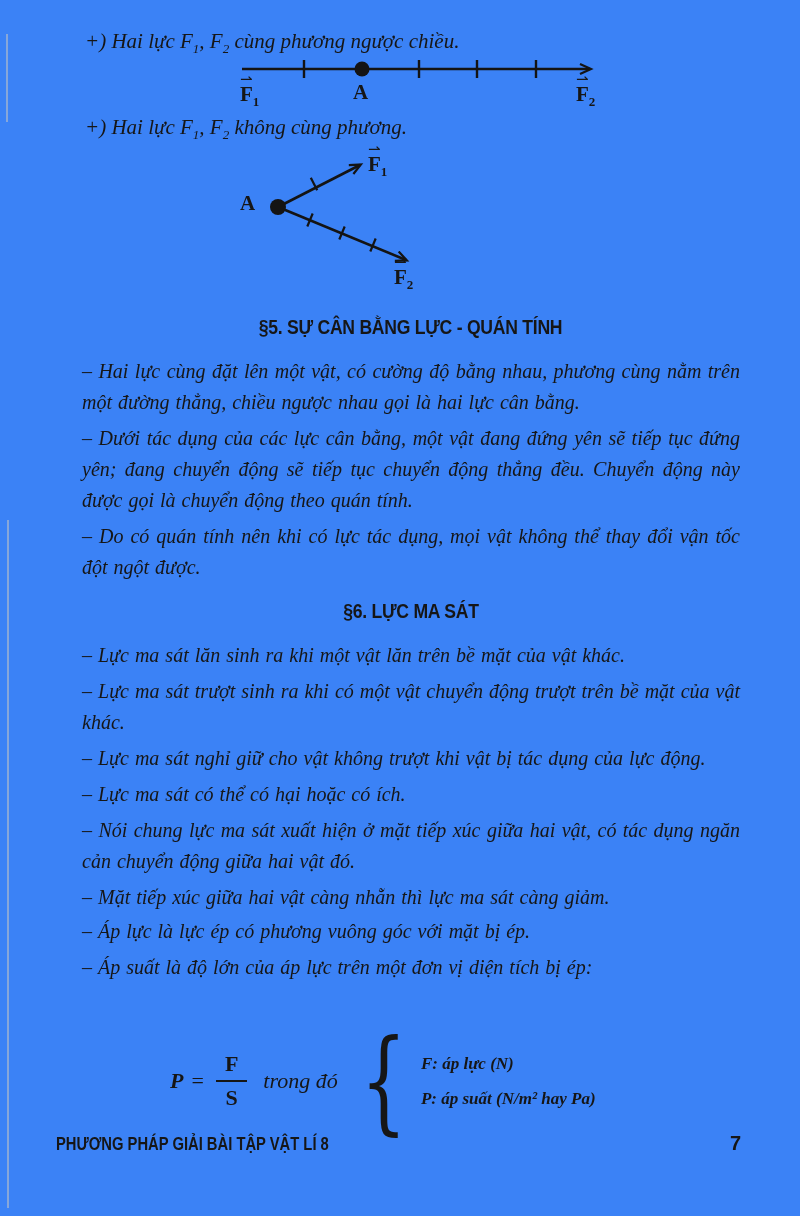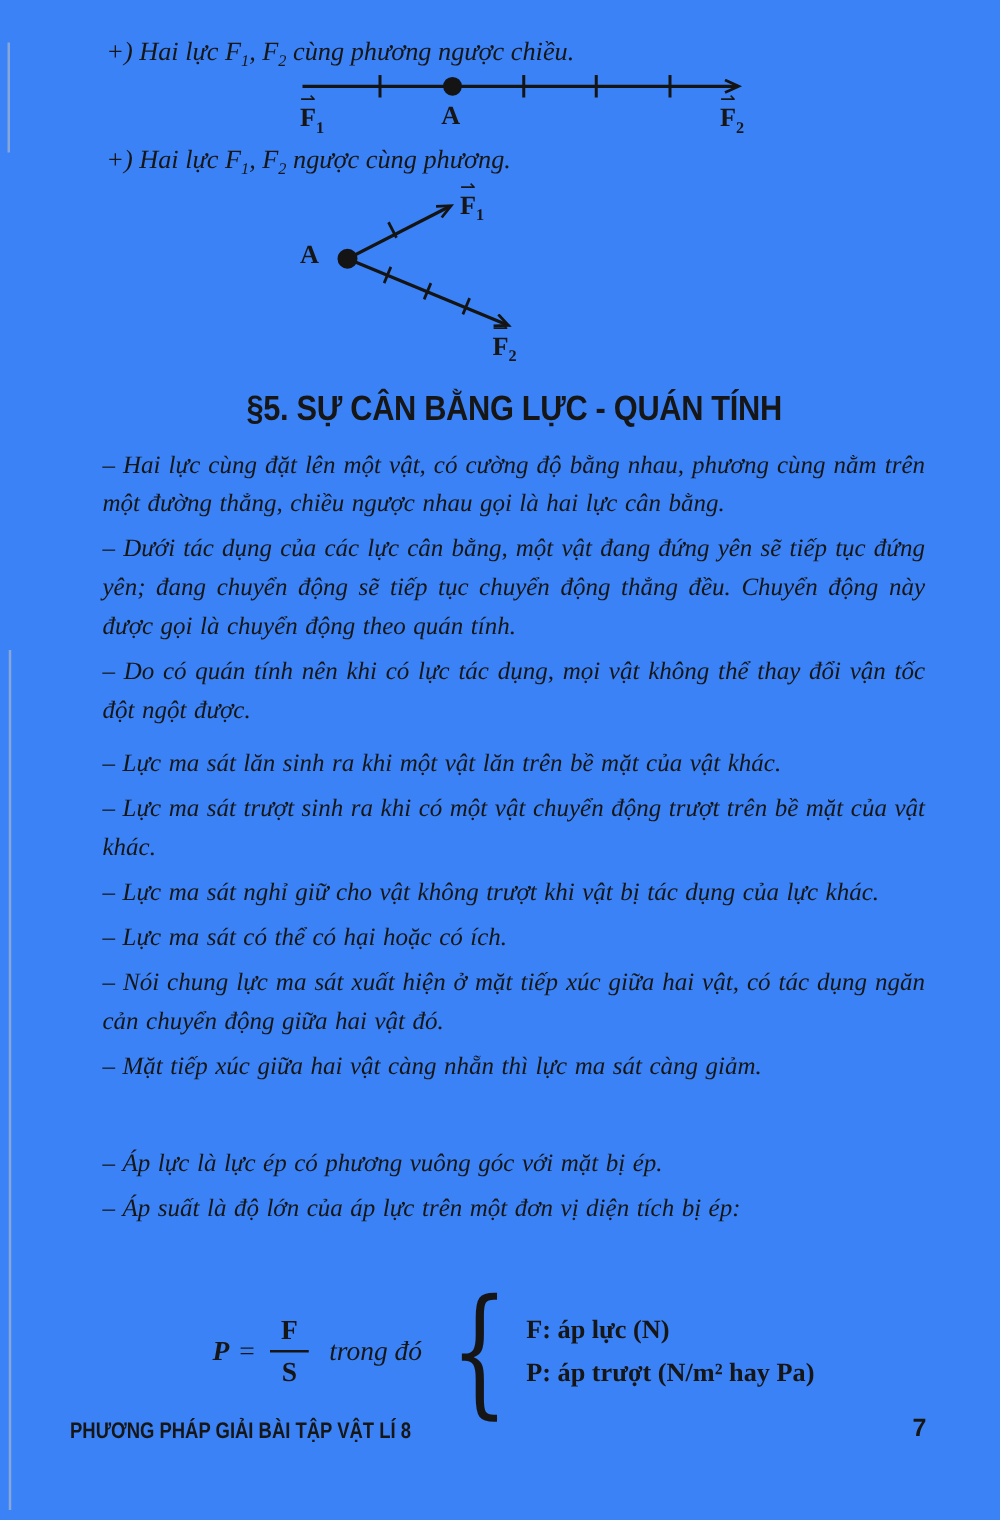--- a/index.html
+++ b/index.html
@@ -29,21 +29,21 @@
     font-size:15px; font-weight:normal;
     font-family:"DejaVu Sans", sans-serif; font-style:normal;
   }
   .diagram { position:absolute; }
   .diagram svg { position:absolute; left:0; top:0; }
   .dlabel { position:absolute; font-weight:bold; font-size:21px; }
 
   
   .section { position:absolute; left:82px; width:658px; }
   .section h2 {
-    text-align:center; font-size:28px; line-height:30px;
+    text-align:center; font-size:20px; line-height:30px;
     margin:0 0 14px 0; font-weight:bold; white-space:nowrap;
   }
   .section h2 span {
     display:inline-block; transform:scaleX(0.88);
     font-family:"Liberation Sans", sans-serif; letter-spacing:-0.3px;
   }
   .section p {
     font-style:italic; font-size:20px; line-height:31px;
     text-align:justify; margin:0 0 5px 0; word-spacing:1px;
   }
@@ -59,21 +59,21 @@
   .frac .num { border-bottom:2px solid #161616; padding:0 9px 3px 9px; }
   .frac .den { padding-top:3px; }
   .formula-connector { font-style:italic; margin-left:16px; }
   .brace {
     font-size:112px; line-height:1; font-weight:normal;
     transform:scaleX(0.65) scaleY(1.0); margin-left:10px;
     font-family:"DejaVu Serif", serif;
   }
   .defs { margin-left:2px; }
   .defs div {
-    font-weight:bold; font-size:21px; line-height:35px;
+    font-style:italic; font-weight:bold; font-size:17px; line-height:35px;
     white-space:nowrap;
   }
 
   
   .footer-title {
     position:absolute; left:56px; top:1134px;
     font-family:"Liberation Sans", sans-serif; font-weight:bold;
     font-size:18px; white-space:nowrap;
     transform:scaleX(0.82); transform-origin:left center;
   }
@@ -107,21 +107,21 @@
       <line x1="239" y1="4" x2="239" y2="22" stroke="#141414" stroke-width="2.4"></line>
       <line x1="298" y1="4" x2="298" y2="22" stroke="#141414" stroke-width="2.4"></line>
       <circle cx="124" cy="13" r="7.5" fill="#141414"></circle>
     </svg>
     <span class="dlabel vec" style="left:2px; top:26px;"><span class="vec-arrow">⇀</span><span>F</span><sub>1</sub></span>
     <span class="dlabel" style="left:115px; top:24px;">A</span>
     <span class="dlabel vec" style="left:338px; top:26px;"><span class="vec-arrow">⇀</span><span>F</span><sub>2</sub></span>
   </div>
 
   <div class="intro-line" style="top:112px;">
-    <span>+) Hai lực </span><span><span>F</span><sub>1</sub></span><span>, </span><span><span>F</span><sub>2</sub></span><span> ngược cùng phương.</span>
+    <span>+) Hai lực </span><span><span>F</span><sub>1</sub></span><span>, </span><span><span>F</span><sub>2</sub></span><span> không cùng phương.</span>
   </div>
 
   <div class="diagram" style="left:210px; top:143px; width:250px; height:160px;">
     <svg width="250" height="135" viewBox="0 0 250 135">
       <defs>
         <marker id="arr2" markerUnits="userSpaceOnUse" markerWidth="16" markerHeight="16" refX="12" refY="6" orient="auto">
           <path d="M2,1 L13,6 L2,11" fill="none" stroke="#141414" stroke-width="2.2"></path>
         </marker>
       </defs>
       <line x1="68" y1="64" x2="150" y2="22" stroke="#141414" stroke-width="2.6" marker-end="url(#arr2)"></line>
@@ -138,23 +138,24 @@
   </div>
 
   <div class="section" style="top:312px;">
     <h2><span>§5. SỰ CÂN BẰNG LỰC - QUÁN TÍNH</span></h2>
     <p>– Hai lực cùng đặt lên một vật, có cường độ bằng nhau, phương cùng nằm trên một đường thẳng, chiều ngược nhau gọi là hai lực cân bằng.</p>
     <p>– Dưới tác dụng của các lực cân bằng, một vật đang đứng yên sẽ tiếp tục đứng yên; đang chuyển động sẽ tiếp tục chuyển động thẳng đều. Chuyển động này được gọi là chuyển động theo quán tính.</p>
     <p>– Do có quán tính nên khi có lực tác dụng, mọi vật không thể thay đổi vận tốc đột ngột được.</p>
   </div>
 
   <div class="section" style="top:596px;">
+    <h2><span>§6. LỰC MA SÁT</span></h2>
     <p>– Lực ma sát lăn sinh ra khi một vật lăn trên bề mặt của vật khác.</p>
     <p>– Lực ma sát trượt sinh ra khi có một vật chuyển động trượt trên bề mặt của vật khác.</p>
-    <p>– Lực ma sát nghỉ giữ cho vật không trượt khi vật bị tác dụng của lực khác.</p>
+    <p>– Lực ma sát nghỉ giữ cho vật không trượt khi vật bị tác dụng của lực động.</p>
     <p>– Lực ma sát có thể có hại hoặc có ích.</p>
     <p>– Nói chung lực ma sát xuất hiện ở mặt tiếp xúc giữa hai vật, có tác dụng ngăn cản chuyển động giữa hai vật đó.</p>
     <p>– Mặt tiếp xúc giữa hai vật càng nhẵn thì lực ma sát càng giảm.</p>
   </div>
 
   <div class="section" style="top:916px;">
     <p>– Áp lực là lực ép có phương vuông góc với mặt bị ép.</p>
     <p>– Áp suất là độ lớn của áp lực trên một đơn vị diện tích bị ép:</p>
   </div>
 
@@ -162,20 +163,20 @@
     <span class="formula-lhs">P</span>
     <span class="formula-eq">=</span>
     <span class="frac">
       <span class="num">F</span>
       <span class="den">S</span>
     </span>
     <span class="formula-connector">trong đó</span>
     <span class="brace">{</span>
     <span class="defs">
       <div>F: áp lực (N)</div>
-      <div>P: áp trượt (N/m² hay Pa)</div>
+      <div>P: áp suất (N/m² hay Pa)</div>
     </span>
   </div>
 
   <div class="footer-title">PHƯƠNG PHÁP GIẢI BÀI TẬP VẬT LÍ 8</div>
   <div class="footer-page">7</div>
 
 </div>
 
 </body></html>

